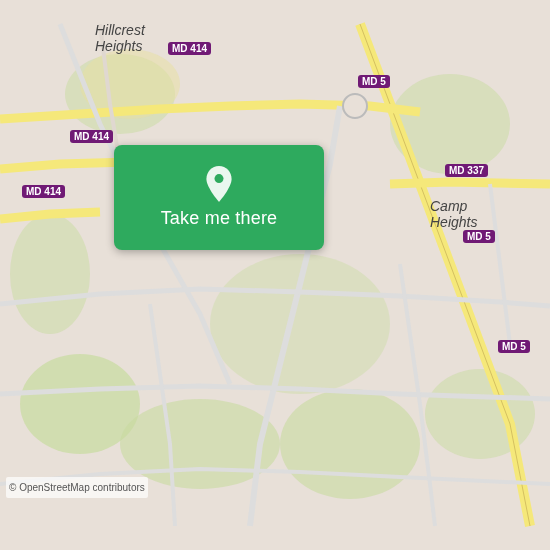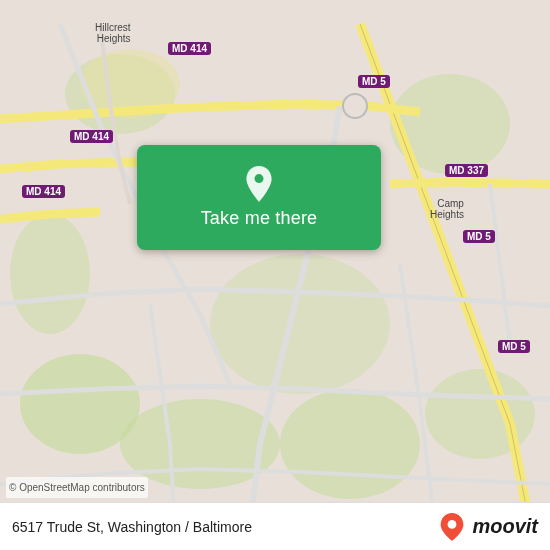--- a/index.html
+++ b/index.html
@@ -32,22 +32,22 @@
       position: absolute;
       top: 0; left: 0;
       width: 100%;
       height: 100%;
     }
 
     
     #take-me-there-btn {
       position: absolute;
       top: 145px;
-      left: 137px;
-      width: 244px;
+      left: 114px;
+      width: 210px;
       height: 105px;
       background: #2eaa5e;
       border-radius: 8px;
       display: flex;
       flex-direction: column;
       align-items: center;
       justify-content: center;
       cursor: pointer;
       border: none;
       gap: 6px;
@@ -125,24 +125,25 @@
       font-weight: 600;
       color: white;
       background: #701a75;
       padding: 1px 4px;
       border-radius: 3px;
       white-space: nowrap;
     }
 
     .place-label {
       position: absolute;
-      font-size: 10px;
+      font-size: 14px;
       color: #444;
       font-weight: 400;
-      text-align: right;
+      text-align: left;
+      font-style: italic;
     }
   </style>
 </head>
 <body>
 
 <div id="map-container">
   <div id="map-bg"></div>
 
   <svg id="map-svg" viewBox="0 0 550 502" xmlns="http://www.w3.org/2000/svg">
 
@@ -202,24 +203,13 @@
 
     <svg class="pin-icon" viewBox="0 0 36 40" xmlns="http://www.w3.org/2000/svg">
       <path d="M18 0 C10 0 4 6.5 4 14.5 C4 24 18 40 18 40 C18 40 32 24 32 14.5 C32 6.5 26 0 18 0Z" fill="white" opacity="0.9"></path>
       <circle cx="18" cy="14" r="5" fill="#2eaa5e"></circle>
     </svg>
     <span id="take-me-there-label">Take me there</span>
   </button>
 
   <div id="copyright">© OpenStreetMap contributors</div>
 
-  <div id="bottom-bar">
-    <span id="address-text">6517 Trude St, Washington / Baltimore</span>
-    <div id="moovit-logo">
-
-      <svg id="moovit-pin" viewBox="0 0 28 32" xmlns="http://www.w3.org/2000/svg">
-        <path d="M14 0 C6.5 0 1 6 1 13.5 C1 22 14 32 14 32 C14 32 27 22 27 13.5 C27 6 21.5 0 14 0Z" fill="#f04e37"></path>
-        <circle cx="14" cy="13" r="5" fill="white"></circle>
-      </svg>
-      <span id="moovit-name">moovit</span>
-    </div>
-  </div>
 </div>
 
 </body></html>

